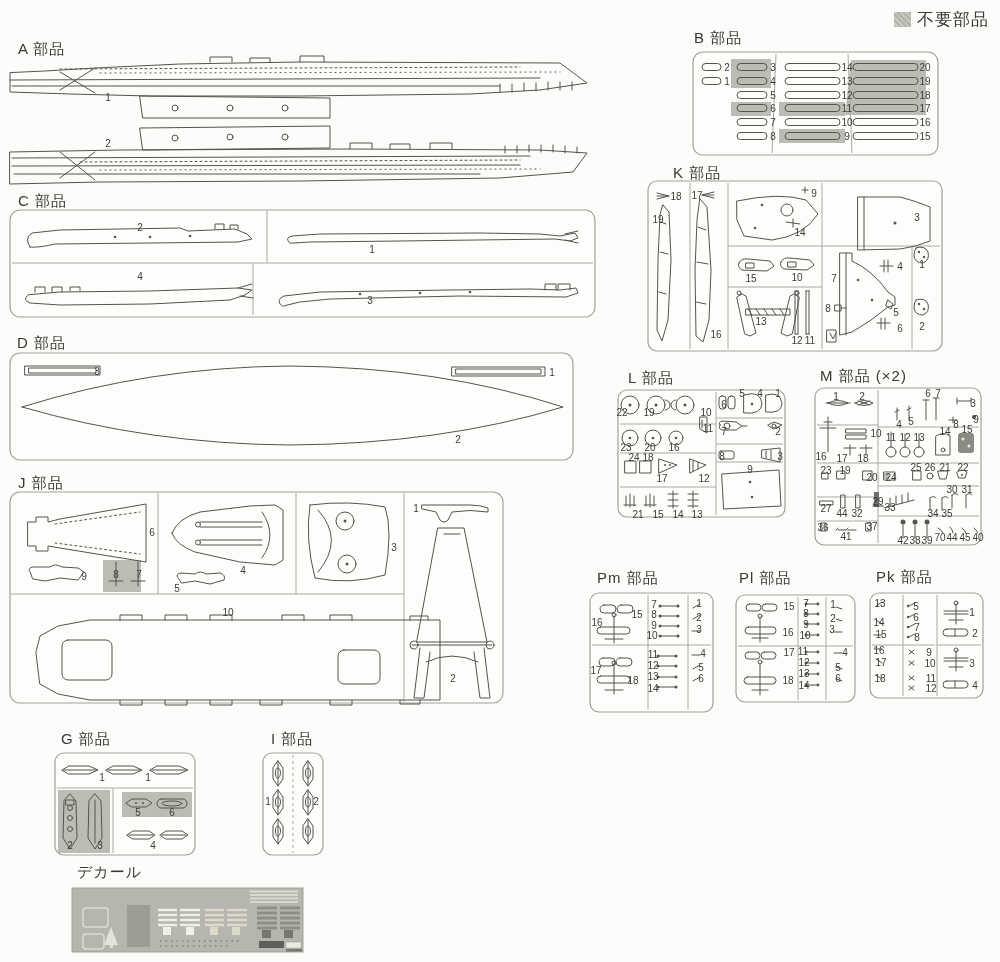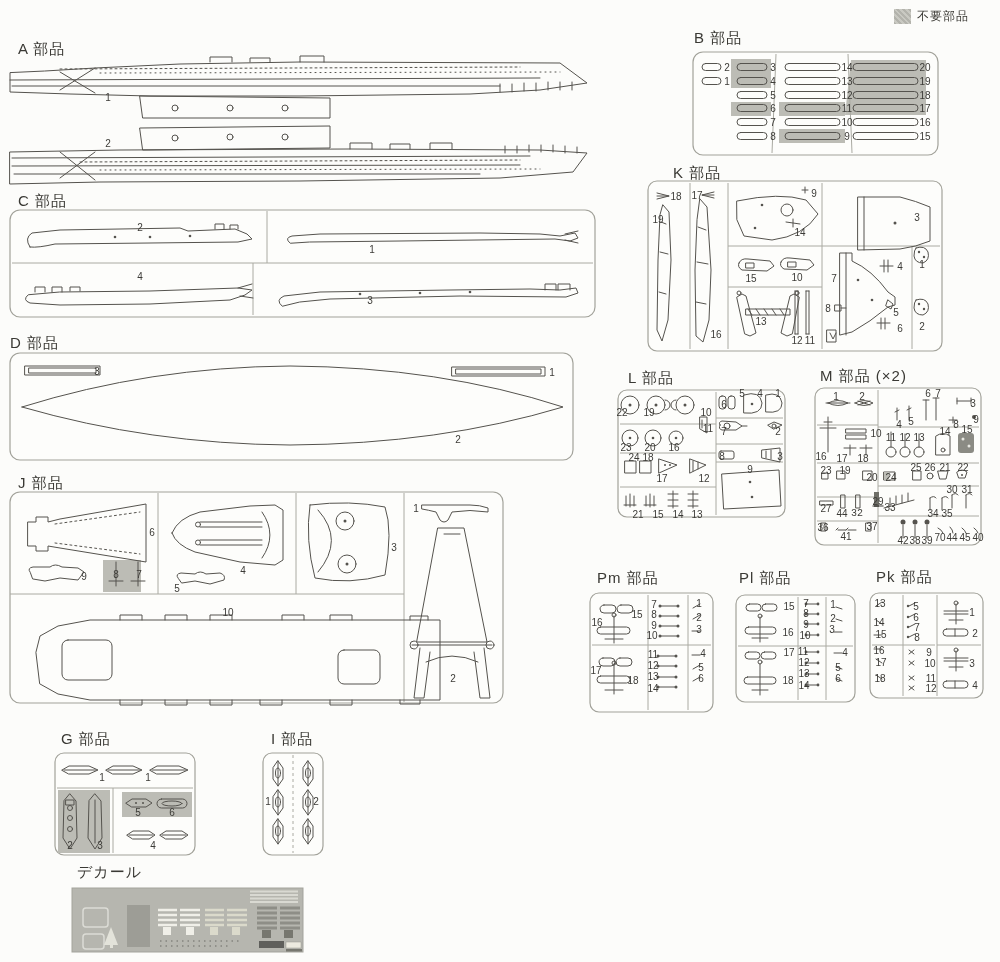--- a/index.html
+++ b/index.html
@@ -9,21 +9,21 @@
   .o{fill:none;stroke:#55534e;stroke-width:1;stroke-linejoin:round;stroke-linecap:round;}
   .b{fill:#fdfdfb;stroke:#a2a29a;stroke-width:1.2;}
   .dv{fill:none;stroke:#aaaaa2;stroke-width:1;}
   .sh{fill:#bcbcb5;stroke:none;}
   .dot{fill:#55534e;stroke:none;}
   .st{position:absolute;font-size:15px;color:#3a3934;letter-spacing:1px;white-space:nowrap;}
   .pn{position:absolute;transform:translate(-50%,-50%);font-size:10px;color:#3c3b37;white-space:nowrap;}
   #legend{position:absolute;left:894px;top:8px;display:flex;align-items:center;gap:6px;}
   #legend .sw{width:17px;height:15px;
     background:repeating-linear-gradient(45deg,#b3b3ac 0 2px,#c9c9c2 2px 4px);}
-  #legend .lg{font-size:12px;color:#3a3934;letter-spacing:1px;}
+  #legend .lg{font-size:17px;color:#3a3934;letter-spacing:1px;}
 </style>
 </head>
 <body>
 
 <div id="sheet">
 
 <svg width="1000" height="962" viewBox="0 0 1000 962">
 
   <g>
     <path class="o" d="M10 73 L10 92 L70 94 L150 96 L300 96 L470 94 L540 90 L587 83 L560 63 L300 62 L180 64 L95 68 L45 71 Z"></path>
@@ -467,21 +467,21 @@
       <span class="pn" style="left: 925px; top: 81px;">19</span>
       <span class="pn" style="left: 925px; top: 95px;">18</span>
       <span class="pn" style="left: 925px; top: 108px;">17</span>
       <span class="pn" style="left: 925px; top: 122px;">16</span>
       <span class="pn" style="left: 925px; top: 136px;">15</span>
       <div class="st" style="left: 18px; top: 192px;">C 部品</div>
       <span class="pn" style="left: 140px; top: 227px;">2</span>
       <span class="pn" style="left: 372px; top: 249px;">1</span>
       <span class="pn" style="left: 140px; top: 276px;">4</span>
       <span class="pn" style="left: 370px; top: 300px;">3</span>
-      <div class="st" style="left: 10px; top: 334px;">D 部品</div>
+      <div class="st" style="left: 17px; top: 334px;">D 部品</div>
       <span class="pn" style="left: 97px; top: 371px;">3</span>
       <span class="pn" style="left: 552px; top: 372px;">1</span>
       <span class="pn" style="left: 458px; top: 439px;">2</span>
       <div class="st" style="left: 18px; top: 474px;">J 部品</div>
       <span class="pn" style="left: 152px; top: 532px;">6</span>
       <span class="pn" style="left: 84px; top: 576px;">9</span>
       <span class="pn" style="left: 116px; top: 574px;">8</span>
       <span class="pn" style="left: 139px; top: 574px;">7</span>
       <span class="pn" style="left: 243px; top: 570px;">4</span>
       <span class="pn" style="left: 177px; top: 588px;">5</span>
@@ -556,21 +556,21 @@
       <span class="pn" style="left: 826px; top: 470px;">23</span>
       <span class="pn" style="left: 845px; top: 470px;">19</span>
       <span class="pn" style="left: 872px; top: 477px;">20</span>
       <span class="pn" style="left: 891px; top: 477px;">24</span>
       <span class="pn" style="left: 916px; top: 467px;">25</span>
       <span class="pn" style="left: 930px; top: 467px;">26</span>
       <span class="pn" style="left: 945px; top: 467px;">21</span>
       <span class="pn" style="left: 963px; top: 467px;">22</span>
       <span class="pn" style="left: 826px; top: 508px;">27</span>
       <span class="pn" style="left: 842px; top: 513px;">44</span>
-      <span class="pn" style="left: 857px; top: 513px; font-family: Liberation Mono, monospace;">32</span>
+      <span class="pn" style="left: 857px; top: 513px;">32</span>
       <span class="pn" style="left: 878px; top: 501px; text-decoration: underline;">29</span>
       <span class="pn" style="left: 890px; top: 507px;">33</span>
       <span class="pn" style="left: 952px; top: 489px;">30</span>
       <span class="pn" style="left: 967px; top: 489px;">31</span>
       <span class="pn" style="left: 933px; top: 513px;">34</span>
       <span class="pn" style="left: 947px; top: 513px;">35</span>
       <span class="pn" style="left: 823px; top: 527px;">36</span>
       <span class="pn" style="left: 846px; top: 536px;">41</span>
       <span class="pn" style="left: 872px; top: 526px;">37</span>
       <span class="pn" style="left: 903px; top: 540px;">42</span>

